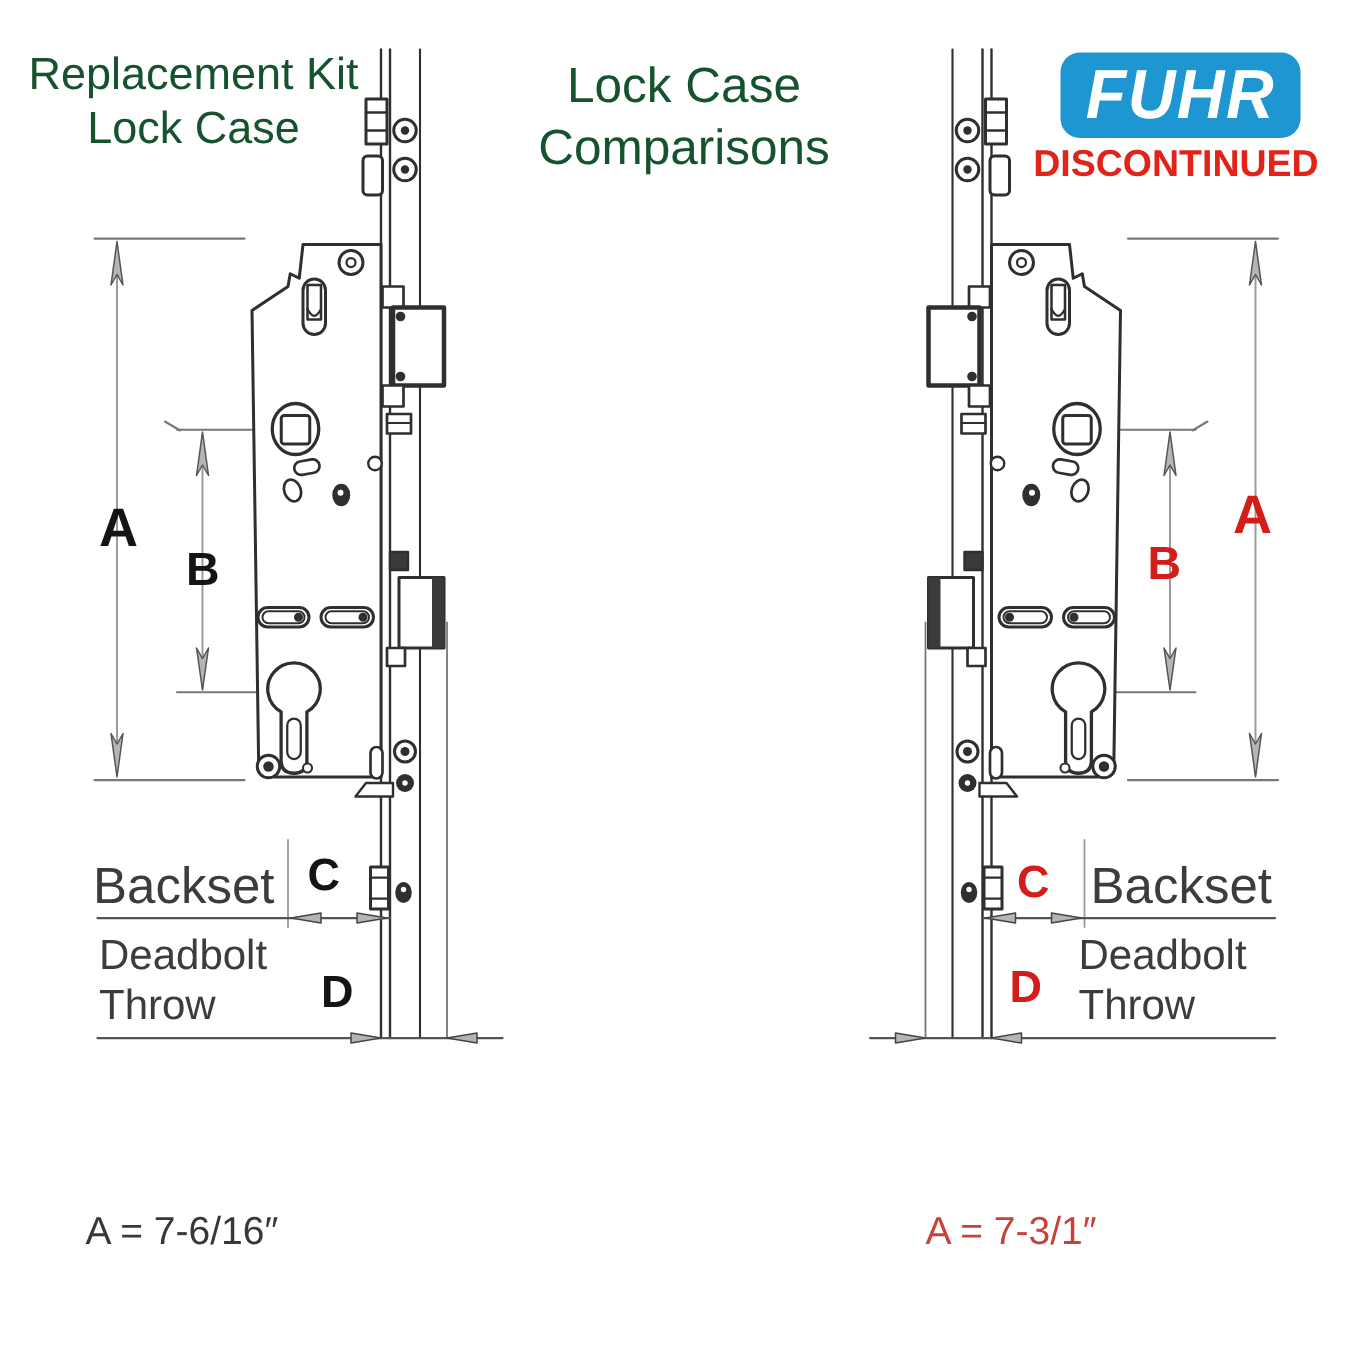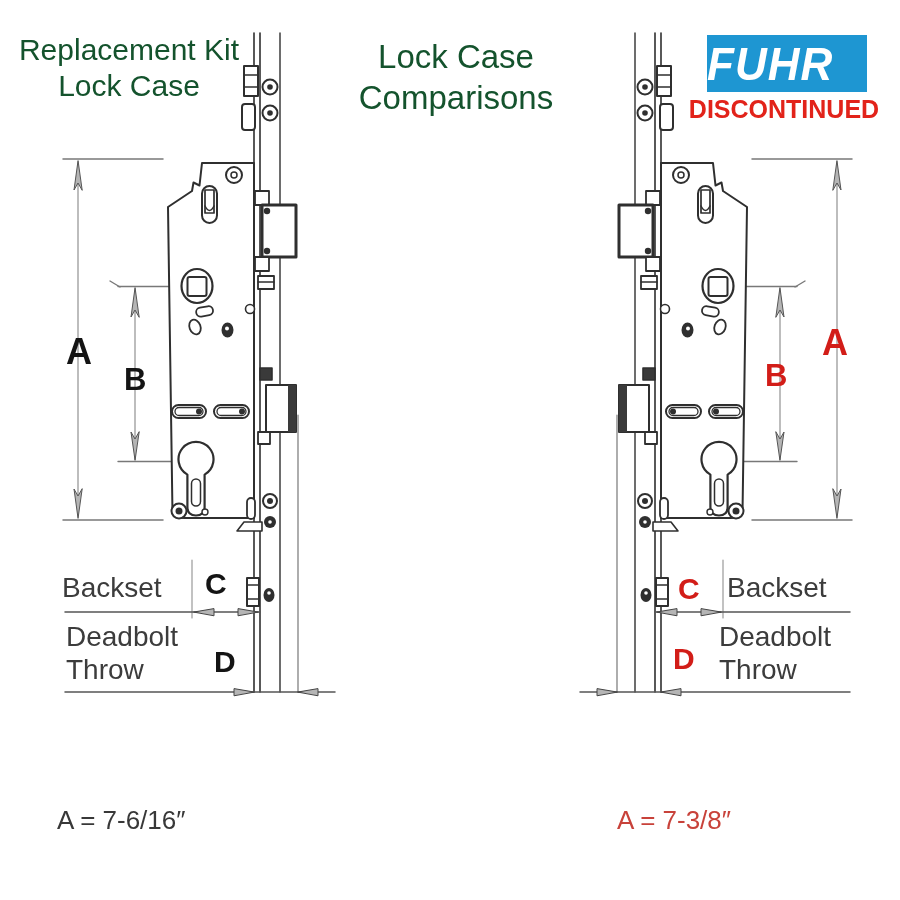--- a/index.html
+++ b/index.html
@@ -3,31 +3,31 @@
 <meta charset="utf-8">
 <style>
   html,body{margin:0;padding:0;background:#fff;}
   body{width:900px;height:900px;position:relative;overflow:hidden;
        font-family:"Liberation Sans", sans-serif;}
   .abs{position:absolute;}
   .title{font-weight:normal;color:#14532d;text-align:center;}
   #title-left{left:0;top:32px;width:258px;font-size:30px;line-height:36px;}
   #title-center{left:325px;top:36px;width:262px;font-size:33px;line-height:41px;}
   #fuhr-box{left:707px;top:35px;width:160px;height:57px;background:#1e96d2;
-            display:flex;align-items:center;}
+            display:flex;align-items:center;justify-content:center;border-radius:13px;}
   #fuhr-text{color:#ffffff;font-weight:bold;font-style:italic;font-size:44px;
              letter-spacing:1px;transform:scaleY(1.05);}
   #discontinued{left:684px;top:95px;width:200px;text-align:center;color:#e2231a;
                 font-weight:bold;font-size:25px;letter-spacing:0;}
   .dim-label{font-weight:bold;color:#141414;}
   .dim-a{font-size:36px;}
   .dim-b{font-size:31px;}
   .dim-c,.dim-d{font-size:30px;}
   .red .dim-label, .red.dim-label, .red{color:#d21d18;}
-  .anno{font-size:28px;color:#3c3c3c;}
+  .anno{font-size:34px;color:#3c3c3c;}
   .anno-block{font-size:28px;color:#3c3c3c;line-height:33px;}
   .meas{font-size:26px;line-height:36.6px;color:#383838;white-space:pre;}
   .meas.red{color:#c8423a;}
   svg{position:absolute;overflow:visible;}
 </style>
 </head>
 <body>
 
 <div class="abs title" id="title-left">
   <div>Replacement Kit</div>
@@ -176,17 +176,17 @@
   <div>Throw</div>
 </div>
 
 <div class="abs meas" style="left:57px;top:729px">
   <div>A = 7-6/16″</div>
   
   
   
 </div>
 <div class="abs meas red" style="left:617px;top:729px">
-  <div>A = 7-3/8″</div>
+  <div>A = 7-3/1″</div>
   
   
   
 </div>
 
 </body></html>

